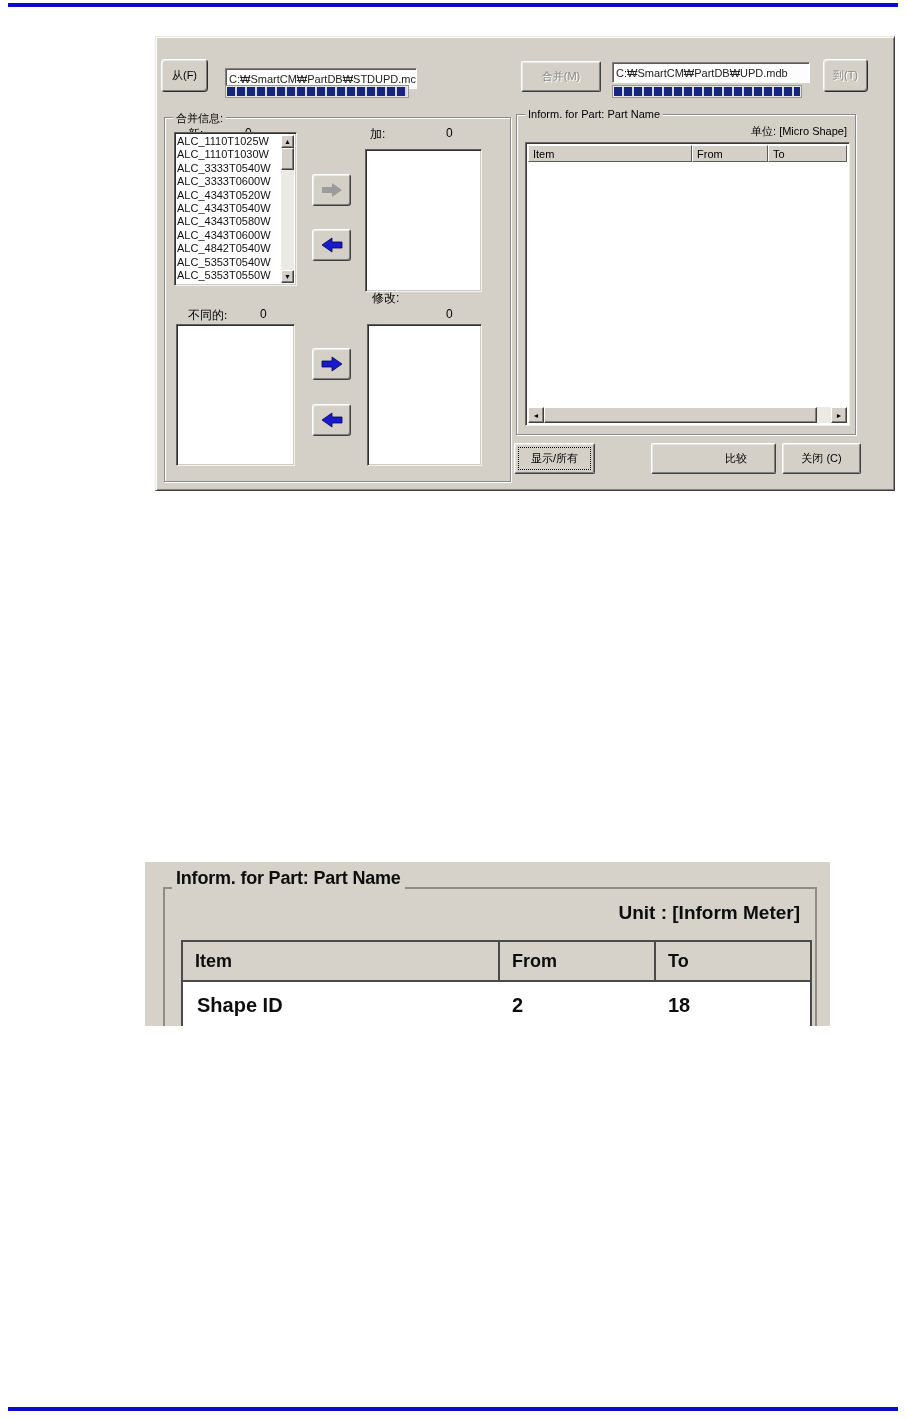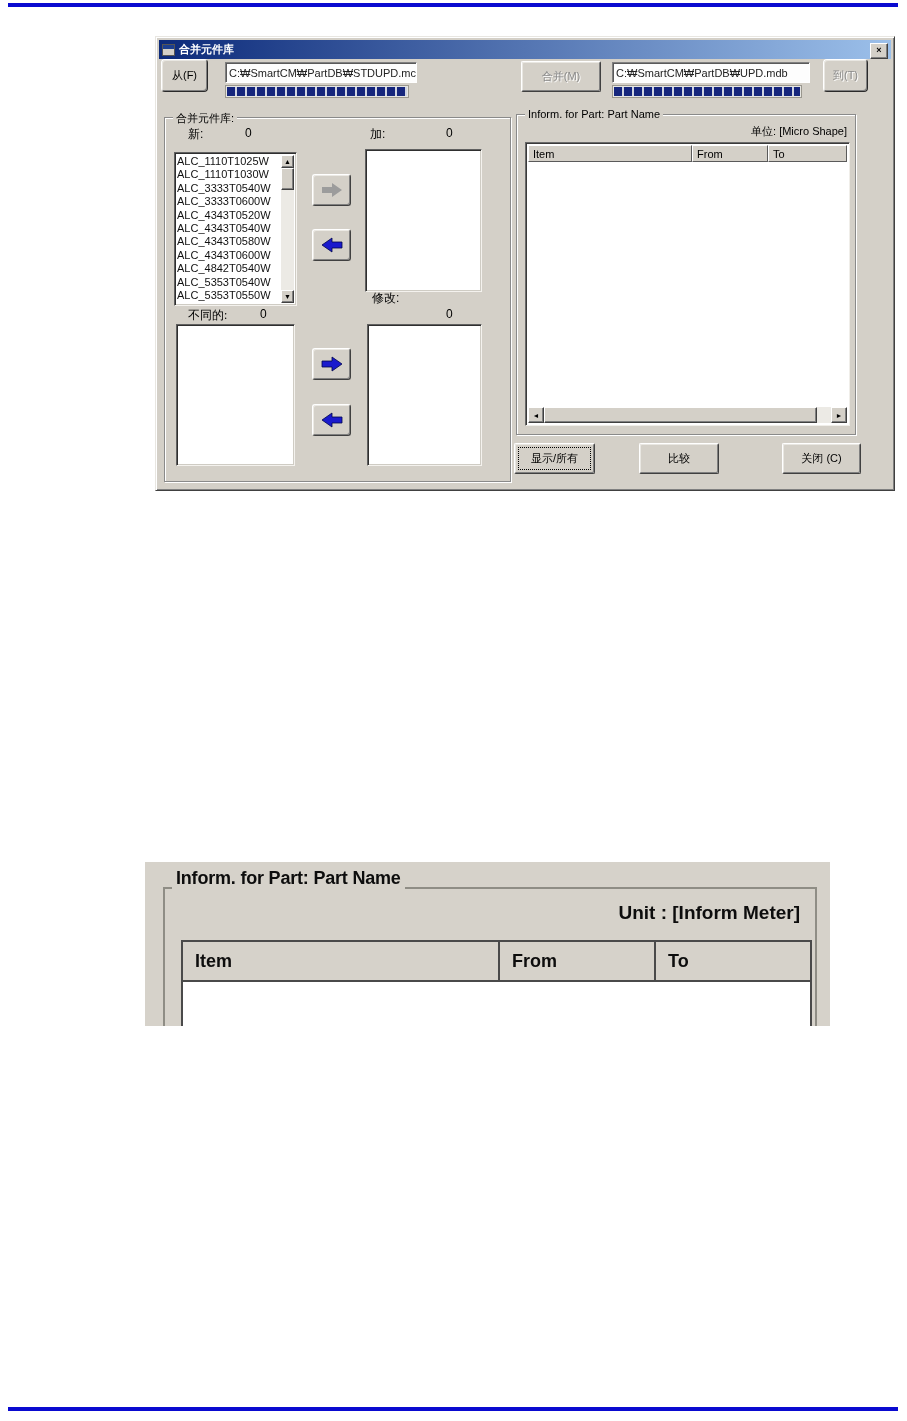--- a/index.html
+++ b/index.html
@@ -135,46 +135,41 @@
   .fig-td{box-sizing:border-box;display:flex;align-items:center;padding-left:14px;font-size:20px;font-weight:bold;}
 </style>
 </head>
 <body>
 
 <div class="rule" style="top:3px;"></div>
 <div class="rule" style="top:1407px;"></div>
 
 <div class="abs dialog">
 
-  <div class="titlebar">
-    <span class="t-icon"></span>
-    <span class="title-text">合并元件库</span>
-    <span class="close-btn">×</span>
-  </div>
 
   <div class="win-btn heavy" style="left:5px;top:22px;width:45px;height:31px;">从(F)</div>
-  <div class="field" style="left:69px;top:25px;width:184px;height:19px;">C:₩SmartCM₩PartDB₩STDUPD.mc</div>
+  <div class="field" style="left:69px;top:31px;width:184px;height:19px;">C:₩SmartCM₩PartDB₩STDUPD.mc</div>
   <div class="progress" style="left:69px;top:48px;width:184px;height:13px;">
       <div class="fill"></div>
     </div>
 
   <div class="win-btn disabled" style="left:365px;top:24px;width:78px;height:29px;">合并(M)</div>
   <div class="field" style="left:456px;top:25px;width:190px;height:19px;">C:₩SmartCM₩PartDB₩UPD.mdb</div>
   <div class="progress" style="left:456px;top:48px;width:190px;height:13px;">
       <div class="fill"></div>
     </div>
   <div class="win-btn disabled heavy" style="left:667px;top:22px;width:43px;height:31px;">到(T)</div>
 
   <div class="groupbox" style="left:8px;top:80px;width:345px;height:363px;">
-    <span class="group-legend">合并元件库:</span>
+    <span class="group-legend">合并信息:</span>
 
     <span class="count-label" style="left:23px;top:8px;">新:</span>
     <span class="count-label" style="left:80px;top:8px;">0</span>
 
-    <div class="listbox" style="left:9px;top:34px;width:121px;height:152px;">
+    <div class="listbox" style="left:9px;top:14px;width:121px;height:152px;">
       <div class="items">
         <div class="list-item">ALC_1110T1025W</div>
         <div class="list-item">ALC_1110T1030W</div>
         <div class="list-item">ALC_3333T0540W</div>
         <div class="list-item">ALC_3333T0600W</div>
         <div class="list-item">ALC_4343T0520W</div>
         <div class="list-item">ALC_4343T0540W</div>
         <div class="list-item">ALC_4343T0580W</div>
         <div class="list-item">ALC_4343T0600W</div>
         <div class="list-item">ALC_4842T0540W</div>
@@ -239,31 +234,36 @@
         <div class="hs-thumb"></div>
         <div class="hs-btn">►</div>
       </div>
     </div>
   </div>
 
   <div class="win-btn" style="left:358px;top:406px;width:79px;height:29px;justify-content:center;">
     <span>显示/所有</span>
     <span class="focus-inner"></span>
   </div>
-  <div class="win-btn" style="left:483px;top:406px;width:78px;height:29px;">比较</div>
+  <div class="win-btn" style="left:495px;top:406px;width:78px;height:29px;padding-left:45px;">比较</div>
   <div class="win-btn" style="left:626px;top:406px;width:77px;height:29px;">关闭 (C)</div>
 </div>
 
 <div class="abs figure">
   <div class="fig-line" style="left:18px;top:25px;right:13px;height:2px;"></div>
   <div class="fig-line" style="left:18px;top:25px;width:2px;bottom:0;"></div>
   <div class="fig-line" style="right:13px;top:25px;width:2px;bottom:0;"></div>
   <span class="fig-label">Inform. for Part: Part Name</span>
   <span class="fig-unit">Unit : [Inform Meter]</span>
 
   <div class="fig-table">
     <div class="fig-thead">
       <div class="fig-th" style="width:315px;">Item</div>
       <div class="fig-th" style="width:156px;">From</div>
       <div class="fig-th" style="flex:1;">To</div>
     </div>
+    <div class="fig-row">
+      <div class="fig-td" style="width:315px;">Shape ID</div>
+      <div class="fig-td" style="width:156px;">2</div>
+      <div class="fig-td" style="flex:1;">18</div>
+    </div>
   </div>
 </div>
 
 </body></html>

